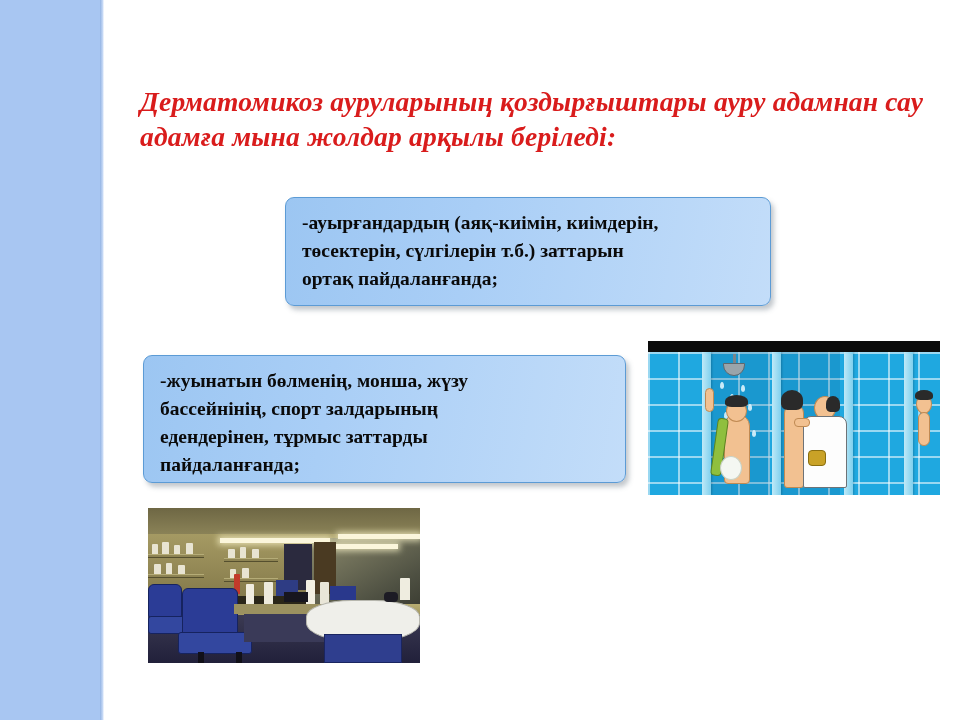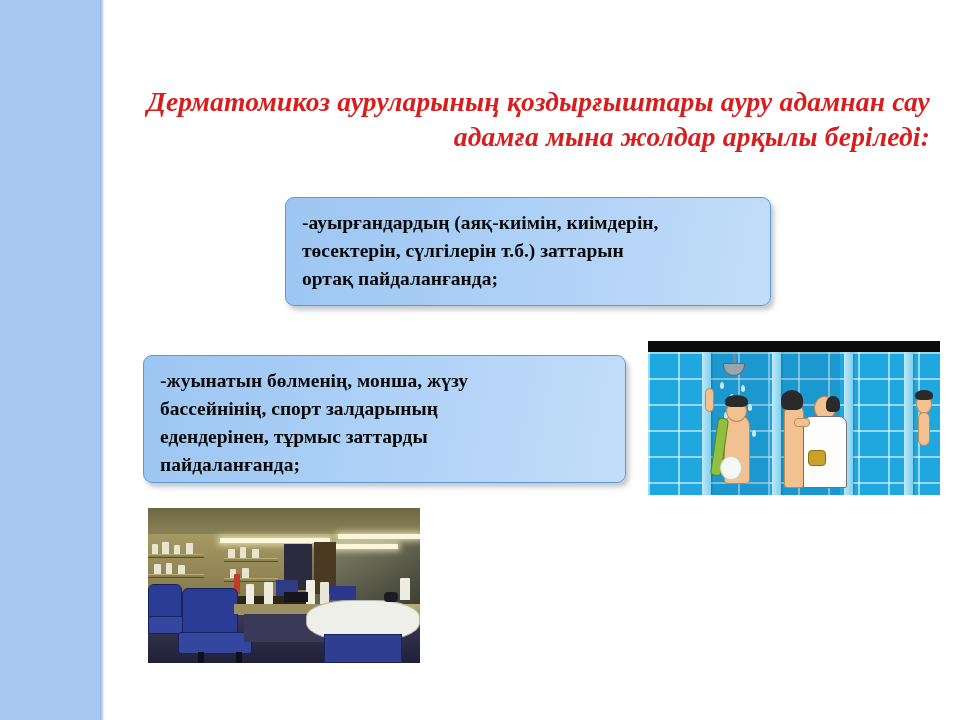--- a/index.html
+++ b/index.html
@@ -29,21 +29,21 @@
     left: 100px; top: 0;
     width: 4px; height: 720px;
     background: linear-gradient(to right, #93B4E4, #C8DAF6 70%, #ffffff);
   }
 
   
   .title {
     position: absolute;
     left: 140px; top: 84px;
     width: 790px;
-    text-align: right;
+    text-align: left;
     color: #D91C1C;
     font-family: "Liberation Serif", "DejaVu Serif", serif;
     font-weight: bold;
     font-style: italic;
     font-size: 27.5px;
     line-height: 35px;
     letter-spacing: 0.2px;
   }
 
   

